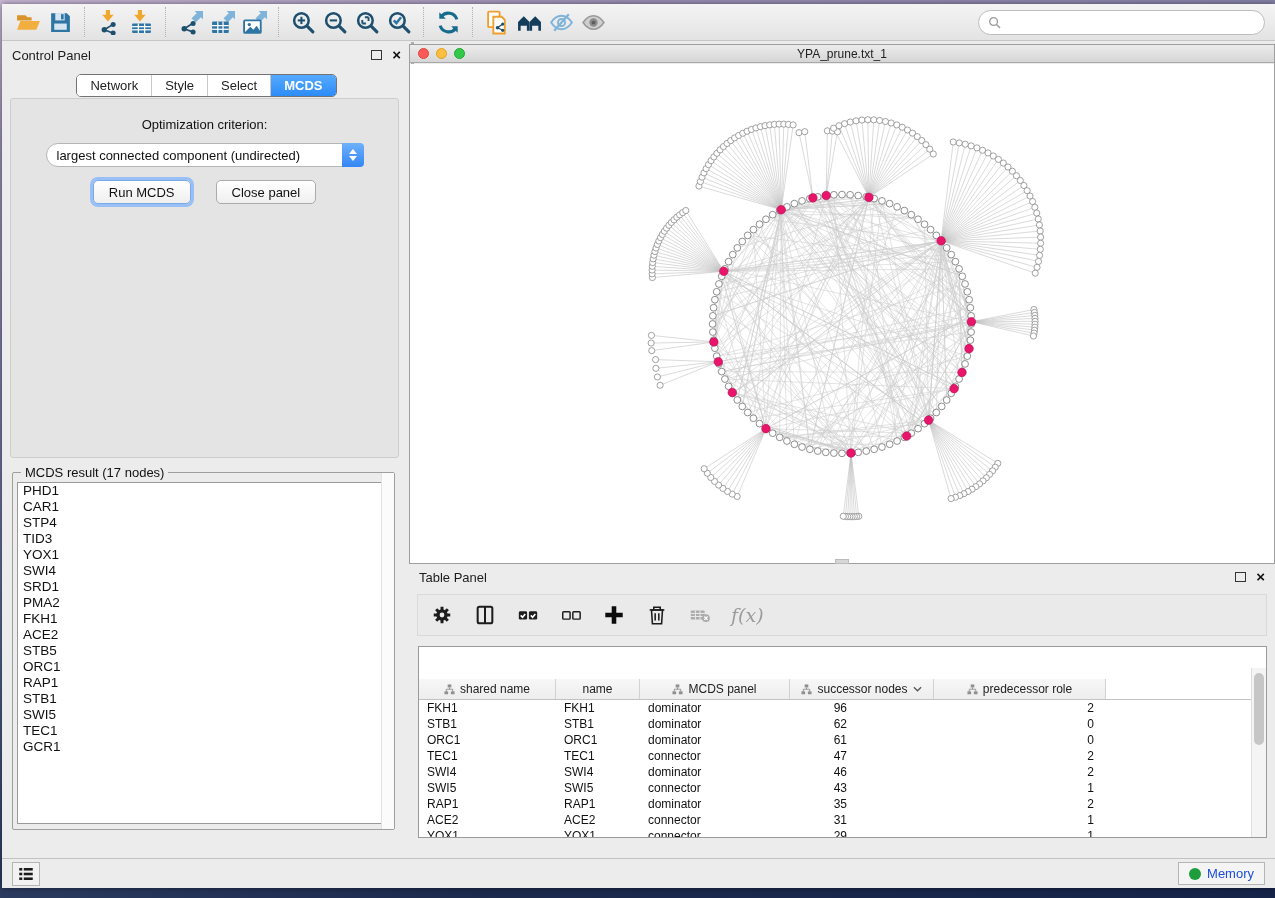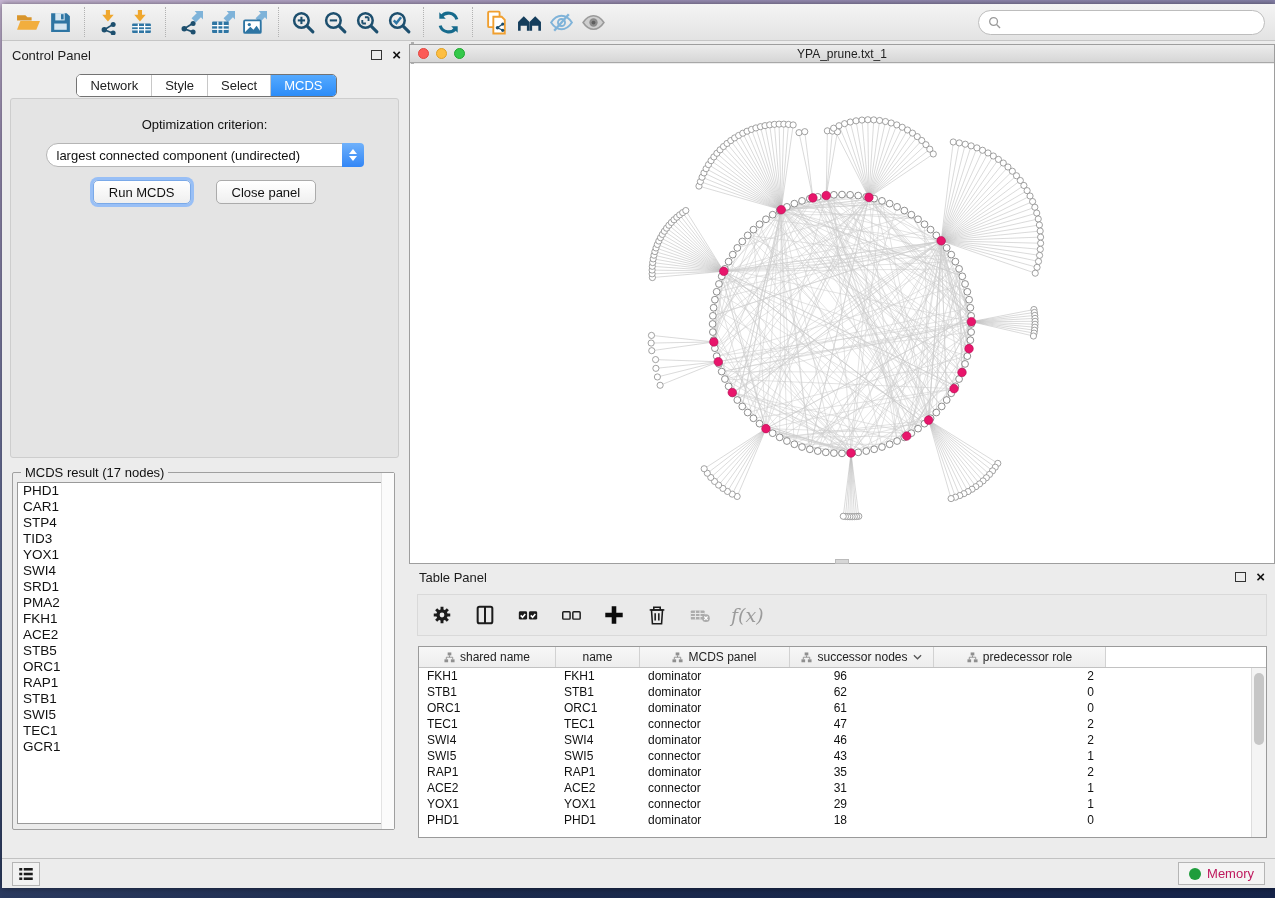--- a/index.html
+++ b/index.html
@@ -30,21 +30,21 @@
   .panel-head { height:26px; display:flex; align-items:center; padding:0 10px; }
   .panel-title { font-size:13px; color:#1c1c1c; }
   .panel-head .spacer { flex:1; }
   .mini-float { width:11px; height:10px; border:1.5px solid #333; margin-right:10px; }
   .mini-close { font-size:15px; font-weight:bold; color:#111; line-height:10px; }
 
   .seg-row { display:flex; justify-content:center; margin-top:6px; }
   .seg { display:inline-flex; border:1px solid #737373; border-radius:5px; overflow:hidden; background:#fff; }
   .seg-btn { padding:3px 13px; font-size:13px; color:#222; background:#fff; border-left:1px solid #c8c8c8; cursor:default; }
   .seg-btn:first-child { border-left:none; }
-  .seg-btn.active { background:linear-gradient(#55aaff,#2c8cf8); color:#fff; }
+  .seg-btn.active { background:linear-gradient(#55aaff,#2c8cf8); color:#fff;font-weight:bold; }
 
   .cp-inset { position:absolute; left:8px; right:12px; top:56px; height:360px;
     background:#e4e4e4; border:1px solid #cdcdcd; border-radius:3px; }
   .opt-label { text-align:center; font-size:13px; color:#111; margin-top:18px; }
   .select-box { position:relative; width:318px; height:24px; margin:11px auto 13px;
     background:#fff; border:1px solid #b5b5b5; border-radius:12px;
     display:flex; align-items:center; padding:0 30px 0 10px; font-size:13px; color:#111; }
   .select-stepper { position:absolute; right:-1px; top:-1px; width:22px; height:24px;
     background:linear-gradient(#6fb1fb,#3286f6); border-radius:0 4px 4px 0;
     display:flex; flex-direction:column; align-items:center; justify-content:center; gap:2px; }
@@ -86,41 +86,41 @@
   .tp-toolbar { position:absolute; left:8px; right:8px; top:30px; height:42px;
     display:flex; align-items:center; gap:19px; padding-left:12px;
     border:1px solid #d9d9d9; background:#eaeaea; }
   .tp-btn { width:24px; height:24px; display:flex; align-items:center; justify-content:center; }
   .tp-btn svg { width:22px; height:22px; }
   .fx-label { font-family:"DejaVu Serif", serif; font-style:italic; font-size:19px; color:#9b9b9b; }
 
   .tbl { position:absolute; left:9px; top:82px; width:849px; height:192px;
     background:#fff; border:1px solid #9a9a9a; overflow:hidden; }
   .thead { display:flex; height:21px; background:linear-gradient(#f7f7f7,#ededed);
-    border-bottom:1px solid #c2c2c2; }
+    border-bottom:1px solid #c2c2c2;margin-top:32px; }
   .th { display:flex; align-items:center; justify-content:center; gap:5px;
     font-size:12px; color:#222; border-right:1px solid #d2d2d2; flex:none; height:100%; }
   .th-fill { flex:1; background:#fff; border:none; }
   .trow { display:flex; height:16px; align-items:center; }
   .td { font-size:12px; color:#111; flex:none; padding-left:8px; white-space:nowrap; overflow:hidden; }
   .td.num { text-align:right; padding-left:0; }
   .tbl-scroll { position:absolute; right:0; top:21px; bottom:0; width:15px;
     background:#f4f4f4; border-left:1px solid #ddd; }
   .tbl-thumb { position:absolute; left:2px; top:5px; width:10px; height:72px;
     background:#c6c6c6; border-radius:5px; }
 
   .tp-tabs { position:absolute; left:0; right:0; top:276px; display:flex; justify-content:center; }
 
   
   .statusbar { position:absolute; left:0; right:0; bottom:0; height:30px;
     background:#ececec; border-top:1px solid #c2c2c2; display:flex; align-items:center; padding:0 10px; }
   .status-left-btn { width:28px; height:24px; border:1px solid #b5b5b5; background:#f2f2f2;
     display:flex; align-items:center; justify-content:center; }
   .memory-btn { margin-left:auto; height:23px; padding:0 10px; display:flex; align-items:center; gap:6px;
-    background:#f4f4f4; border:1px solid #b5b5b5; font-size:13px; color:#be185d; }
+    background:#f4f4f4; border:1px solid #b5b5b5; font-size:13px; color:#1d4ed8; }
   .green-dot { width:12px; height:12px; border-radius:50%; background:#1f9d3c; }
 </style>
 </head>
 <body>
 
 <div class="app">
 
   <div class="toolbar">
     <div class="tbtn">
       <svg viewBox="0 0 24 24">

